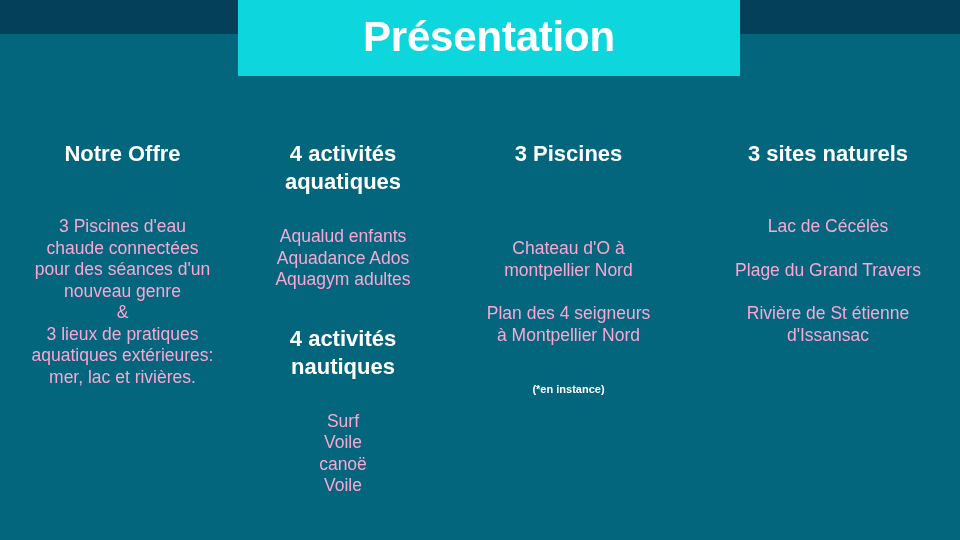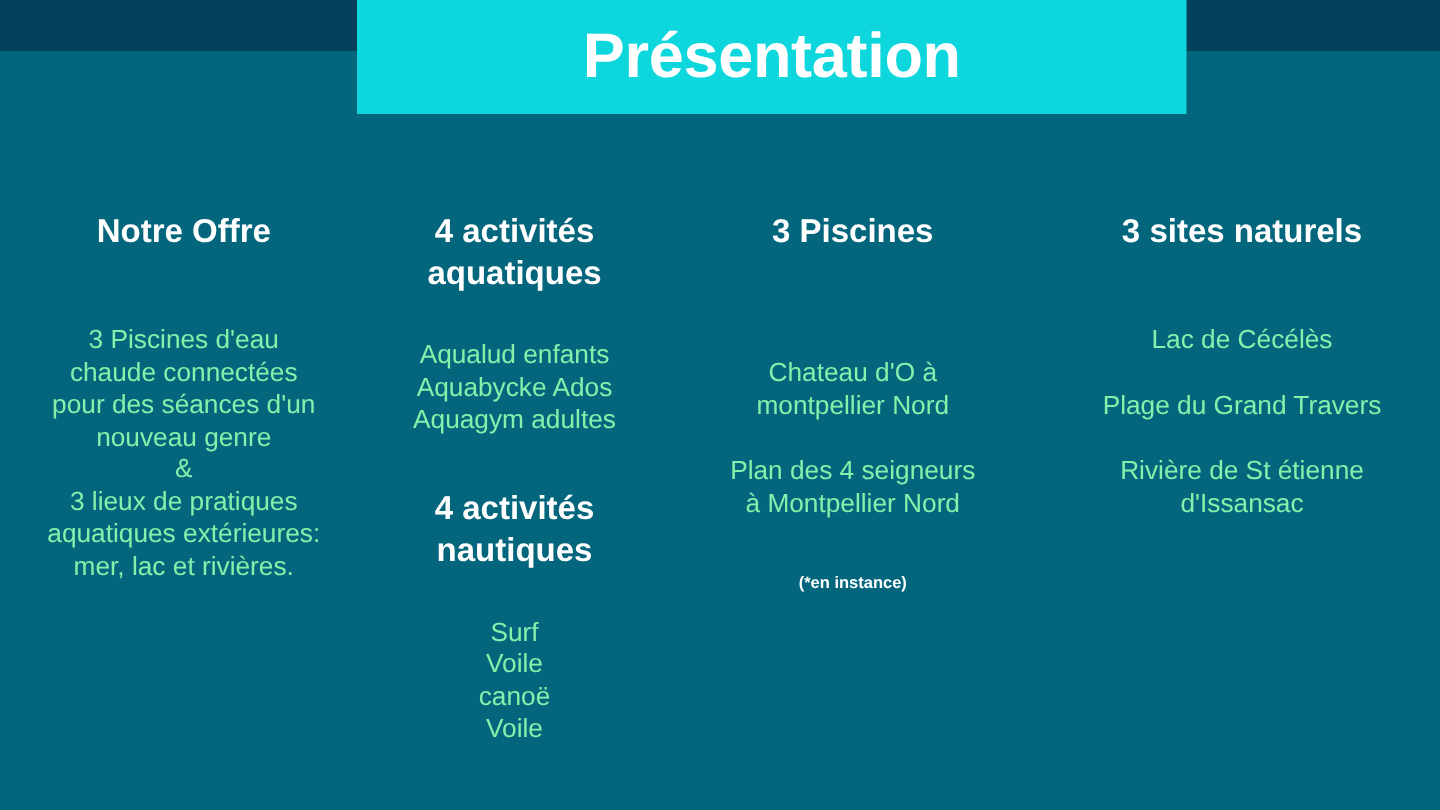--- a/index.html
+++ b/index.html
@@ -23,21 +23,21 @@
     top: 0;
     width: 960px;
     height: 34px;
     background: #044059;
   }
   
   #title-banner {
     position: absolute;
     left: 238px;
     top: 0;
-    width: 553px;
+    width: 502px;
     height: 76px;
     background: #0DD6DC;
     display: flex;
     align-items: center;
     justify-content: center;
   }
   #title-text {
     color: #FFFFFF;
     font-size: 42px;
     font-weight: bold;
@@ -70,21 +70,21 @@
     font-weight: bold;
     line-height: 28px;
     margin: 0;
     color: #FFFFFF;
   }
   .col-body {
     font-size: 17.5px;
     line-height: 21.5px;
     font-weight: normal;
     margin: 0;
-    color: #86efac;
+    color: #f9a8d4;
   }
   .body-block { margin: 0; }
   .gap-after-heading-1 { height: 48px; }
   .gap-after-heading-2 { height: 30px; }
   .gap-after-heading-3 { height: 48px; }
   .gap-after-heading-4 { height: 48px; }
   .para-gap { height: 22px; }
   .section-gap { height: 36px; }
   .subsection-gap { height: 34px; }
   .footnote {
@@ -125,21 +125,21 @@
     </div>
 
     <div class="col col-2">
       <div class="col-heading">
         <span class="line">4 activités</span>
         <span class="line">aquatiques</span>
       </div>
       <div class="gap-after-heading-2"></div>
       <div class="col-body">
         <span class="line">Aqualud enfants</span>
-        <span class="line">Aquabycke Ados</span>
+        <span class="line">Aquadance Ados</span>
         <span class="line">Aquagym adultes</span>
       </div>
       <div class="subsection-gap"></div>
       <div class="col-heading">
         <span class="line">4 activités</span>
         <span class="line">nautiques</span>
       </div>
       <div class="gap-after-heading-2"></div>
       <div class="col-body">
         <span class="line">Surf</span>

